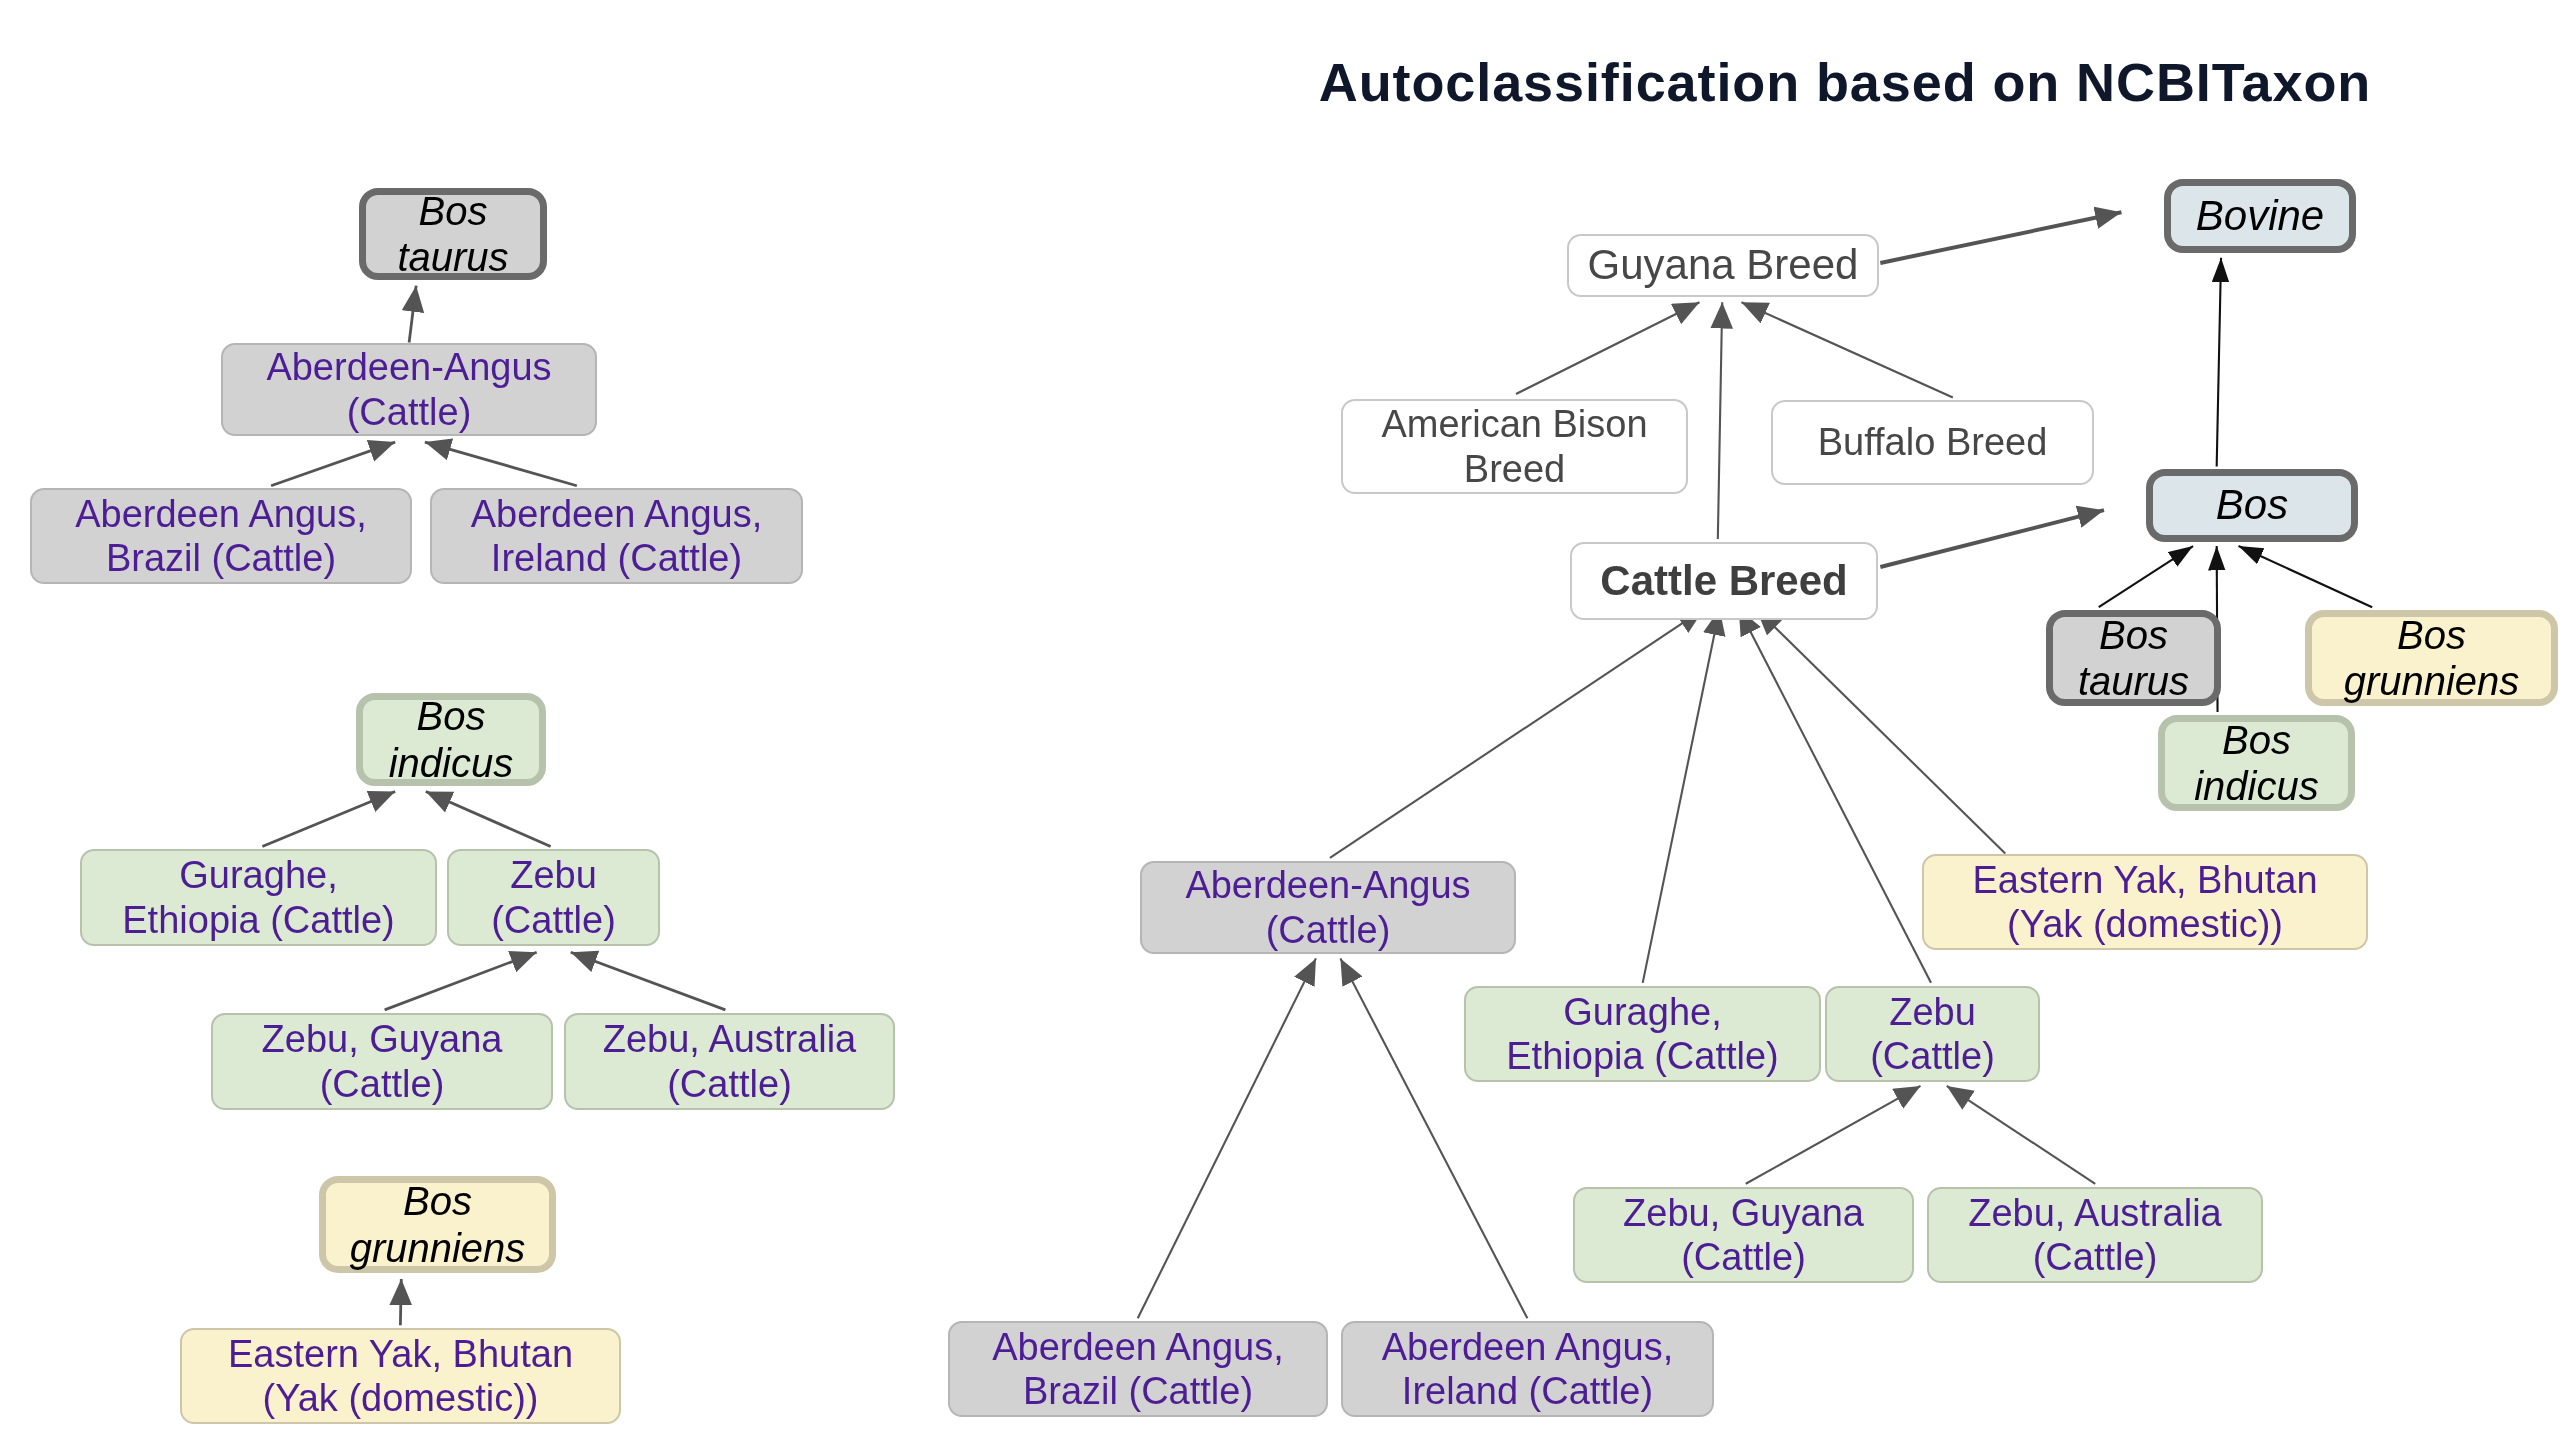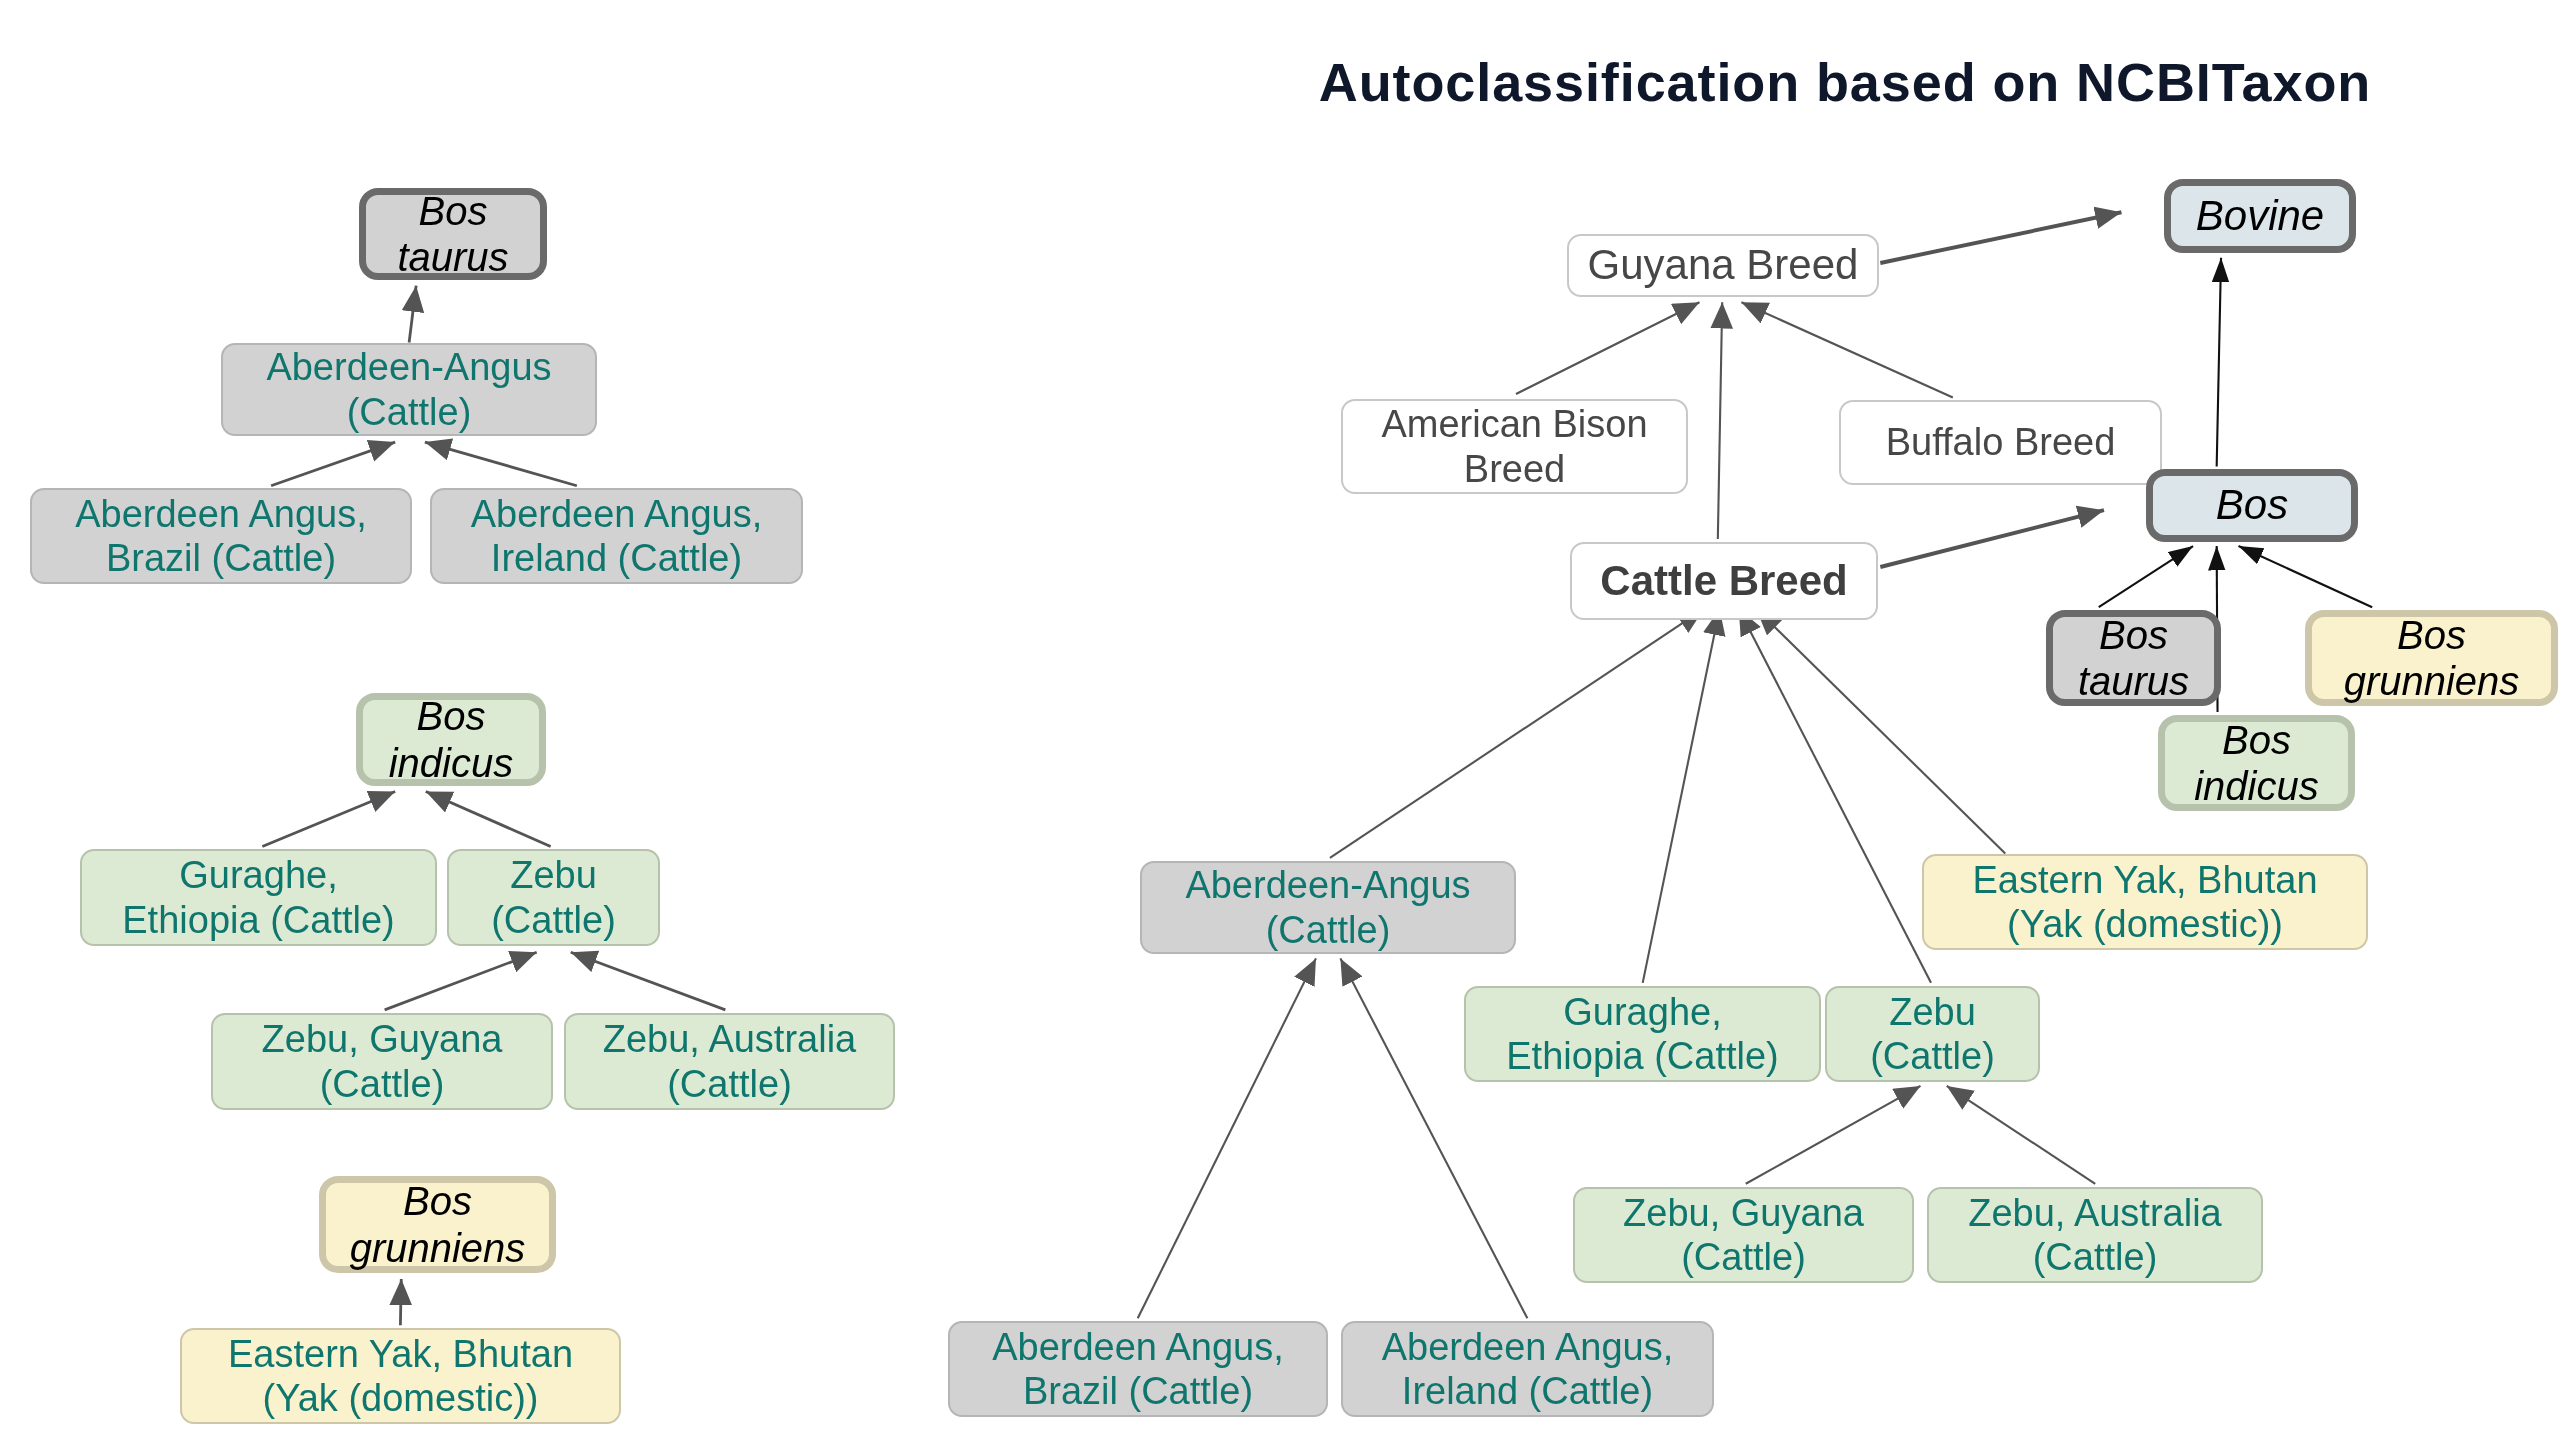--- a/index.html
+++ b/index.html
@@ -3,21 +3,21 @@
 <meta charset="utf-8">
 <style>
   html,body{margin:0;padding:0;background:#ffffff;}
   body{width:2576px;height:1438px;position:relative;overflow:hidden;
        font-family:"Liberation Sans",sans-serif;}
   #edges{position:absolute;left:0;top:0;width:2576px;height:1438px;}
   .title{position:absolute;left:1264px;top:51px;width:1162px;text-align:center;
          font-size:54px;font-weight:bold;color:#0f172a;letter-spacing:0.9px;}
   .node{position:absolute;display:flex;align-items:center;justify-content:center;
         text-align:center;white-space:pre-line;box-sizing:border-box;
-        font-size:38px;line-height:1.16;color:#0f766e;background:#ffffff;}
+        font-size:38px;line-height:1.16;color:#4c1d95;background:#ffffff;}
   .child{border:2.6px solid #b5b5b5;border-radius:14px;}
   .root{border:7px solid #6a6a6a;border-radius:19px;color:#000000;
         font-style:italic;font-size:40px;margin-left:36px;}
   .gray{background:#d2d2d2;}
   .green{background:#dcead3;border-color:#b7c2ac;}
   .cream{background:#faf1cd;border-color:#cdc6a9;}
   .blue{background:#dce6ea;}
   .white{background:#ffffff;border-color:#c8c8c8;color:#474747;}
   .bold{font-weight:bold;font-size:42px;color:#3f3f3f;}
   .biglabel{font-size:42px;}
@@ -91,21 +91,21 @@
 
 <div class="node root cream" style="left:283px;top:1176px;width:237px;height:97px;">Bos
 grunniens</div>
 <div class="node child cream" style="left:180px;top:1328px;width:441px;height:96px;">Eastern Yak, Bhutan
 (Yak (domestic))</div>
 
 <div class="node child white biglabel" style="left:1567px;top:234px;width:312px;height:63px;">Guyana Breed</div>
 <div class="node root blue biglabel" style="left:2128px;top:179px;width:192px;height:74px;">Bovine</div>
 <div class="node child white" style="left:1341px;top:399px;width:347px;height:95px;">American Bison
 Breed</div>
-<div class="node child white" style="left:1839px;top:400px;width:323px;height:85px;">Buffalo  Breed</div>
+<div class="node child white" style="left:1771px;top:400px;width:323px;height:85px;">Buffalo  Breed</div>
 <div class="node child white bold" style="left:1570px;top:542px;width:308px;height:78px;">Cattle Breed</div>
 <div class="node root blue biglabel" style="left:2110px;top:469px;width:212px;height:73px;">Bos</div>
 <div class="node root gray" style="left:2010px;top:610px;width:175px;height:96px;">Bos
 taurus</div>
 <div class="node root cream" style="left:2269px;top:610px;width:253px;height:96px;">Bos
 grunniens</div>
 <div class="node root green" style="left:2122px;top:715px;width:197px;height:96px;">Bos
 indicus</div>
 <div class="node child cream" style="left:1922px;top:854px;width:446px;height:96px;">Eastern Yak, Bhutan
 (Yak (domestic))</div>

